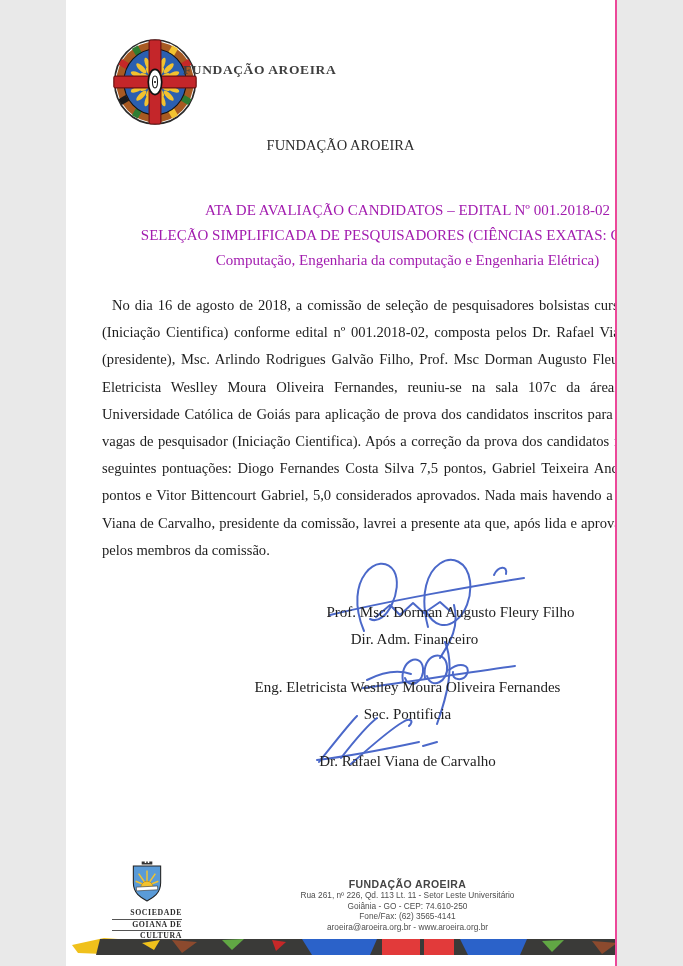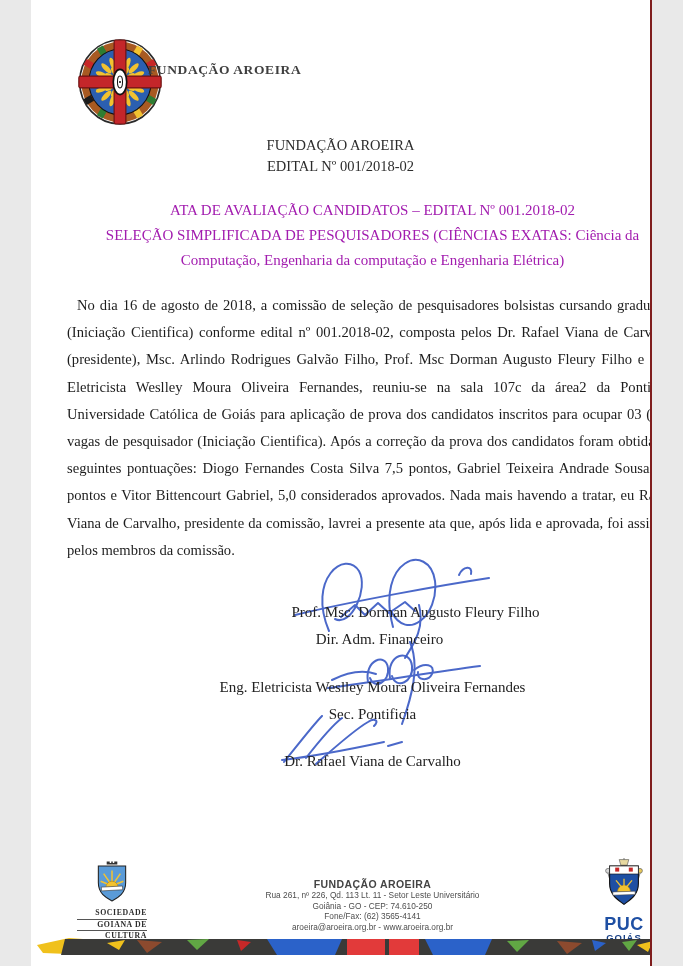--- a/index.html
+++ b/index.html
@@ -1,19 +1,19 @@
 <!DOCTYPE html>
 <html><head>
 <meta charset="utf-8">
 <style>
   html,body{margin:0;padding:0;background:#e9e9e9;}
   .page{
-    position:relative;width:621px;height:966px;margin:0 auto;
+    position:relative;width:551px;height:966px;margin:0 auto;
     background:#ffffff;overflow:hidden;
-    border-right:2px solid #7f1d1d;box-sizing:border-box;
+    border-right:2px solid #ec4899;box-sizing:border-box;
     font-family:"Liberation Serif", serif;color:#1e1e1e;
   }
   .brand-top{
     position:absolute;left:117px;top:62px;
     font-size:13.5px;font-weight:bold;letter-spacing:0.6px;color:#3f3f3f;
   }
   .logo-top{position:absolute;left:47px;top:38px;width:84px;height:88px;}
   .doc-header{
     position:absolute;left:0;top:135px;width:100%;text-align:center;
     font-size:14.5px;line-height:21px;color:#2c2c2c;
@@ -169,21 +169,20 @@
     <rect x="1" y="45" width="98" height="14" rx="2" fill="#c4262a" stroke="#6e1212" stroke-width="1.4"></rect>
     <ellipse cx="50" cy="52" rx="8" ry="15" fill="#fff" stroke="#111" stroke-width="2"></ellipse>
     <ellipse cx="50" cy="52" rx="3" ry="7" fill="#fff" stroke="#111" stroke-width="1.2"></ellipse>
     <circle cx="50" cy="52" r="1.2" fill="#111"></circle>
   </svg>
 
   <div class="brand-top">FUNDAÇÃO AROEIRA</div>
 
   <div class="doc-header">
     <div>FUNDAÇÃO AROEIRA</div>
-    <div>EDITAL Nº 001/2018-02</div>
   </div>
 
   <div class="doc-title">
     <div>ATA DE AVALIAÇÃO CANDIDATOS – EDITAL Nº 001.2018-02</div>
     <div>SELEÇÃO SIMPLIFICADA DE PESQUISADORES (CIÊNCIAS EXATAS: Ciência da Computação, Engenharia da computação e Engenharia Elétrica)</div>
   </div>
 
   <p class="body-paragraph">No dia 16 de agosto de 2018, a comissão de seleção de pesquisadores bolsistas cursando graduação (Iniciação Cientifica) conforme edital nº 001.2018-02, composta pelos Dr. Rafael Viana de Carvalho (presidente), Msc. Arlindo Rodrigues Galvão Filho, Prof. Msc Dorman Augusto Fleury Filho e Eng. Eletricista Weslley Moura Oliveira Fernandes, reuniu-se na sala 107c da área2 da Pontificia Universidade Católica de Goiás para aplicação de prova dos candidatos inscritos para ocupar 03 (três) vagas de pesquisador (Iniciação Cientifica). Após a correção da prova dos candidatos foram obtidas as seguintes pontuações: Diogo Fernandes Costa Silva 7,5 pontos, Gabriel Teixeira Andrade Sousa, 6,0 pontos e Vitor Bittencourt Gabriel, 5,0 considerados aprovados. Nada mais havendo a tratar, eu Rafael Viana de Carvalho, presidente da comissão, lavrei a presente ata que, após lida e aprovada, foi assinada pelos membros da comissão.</p>
 
   <svg class="sig-svg" style="left:262px;top:545px;width:200px;height:115px;" viewBox="0 0 200 115" aria-hidden="true">

